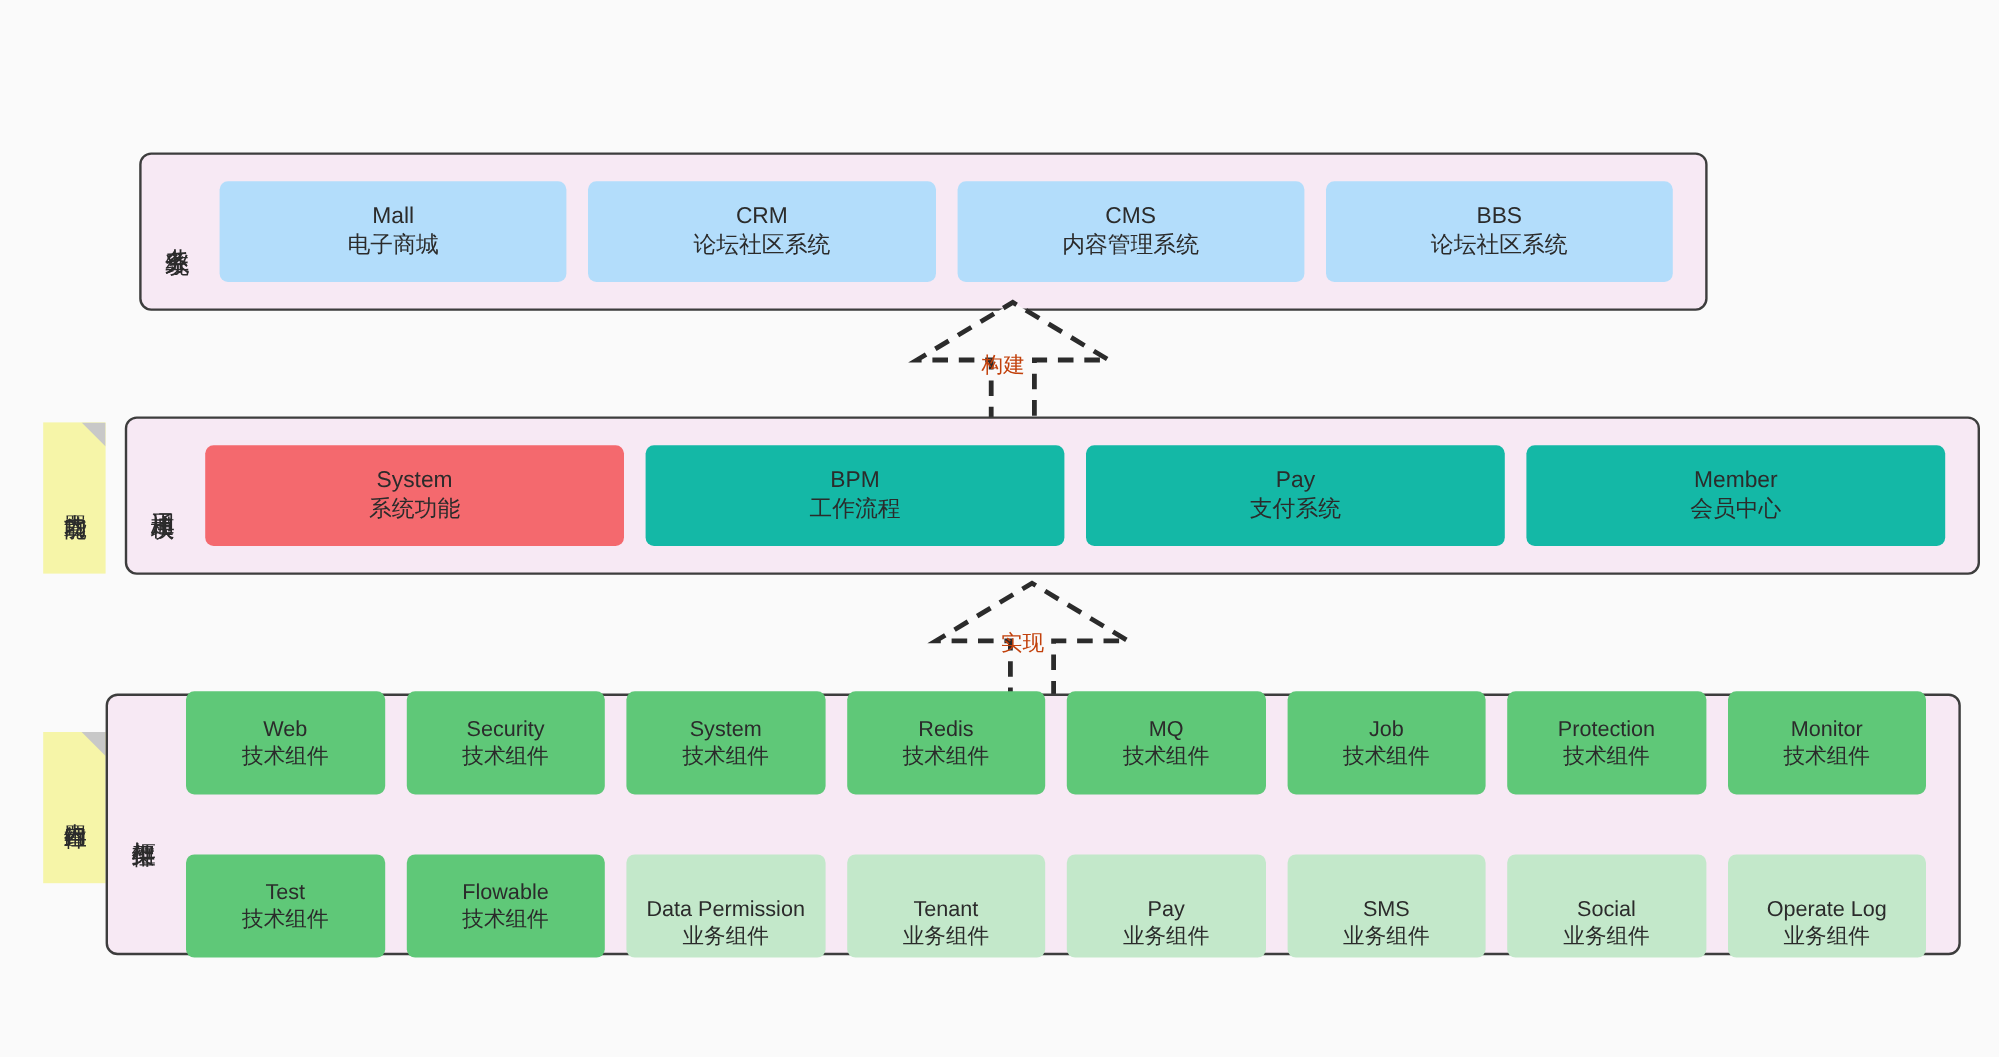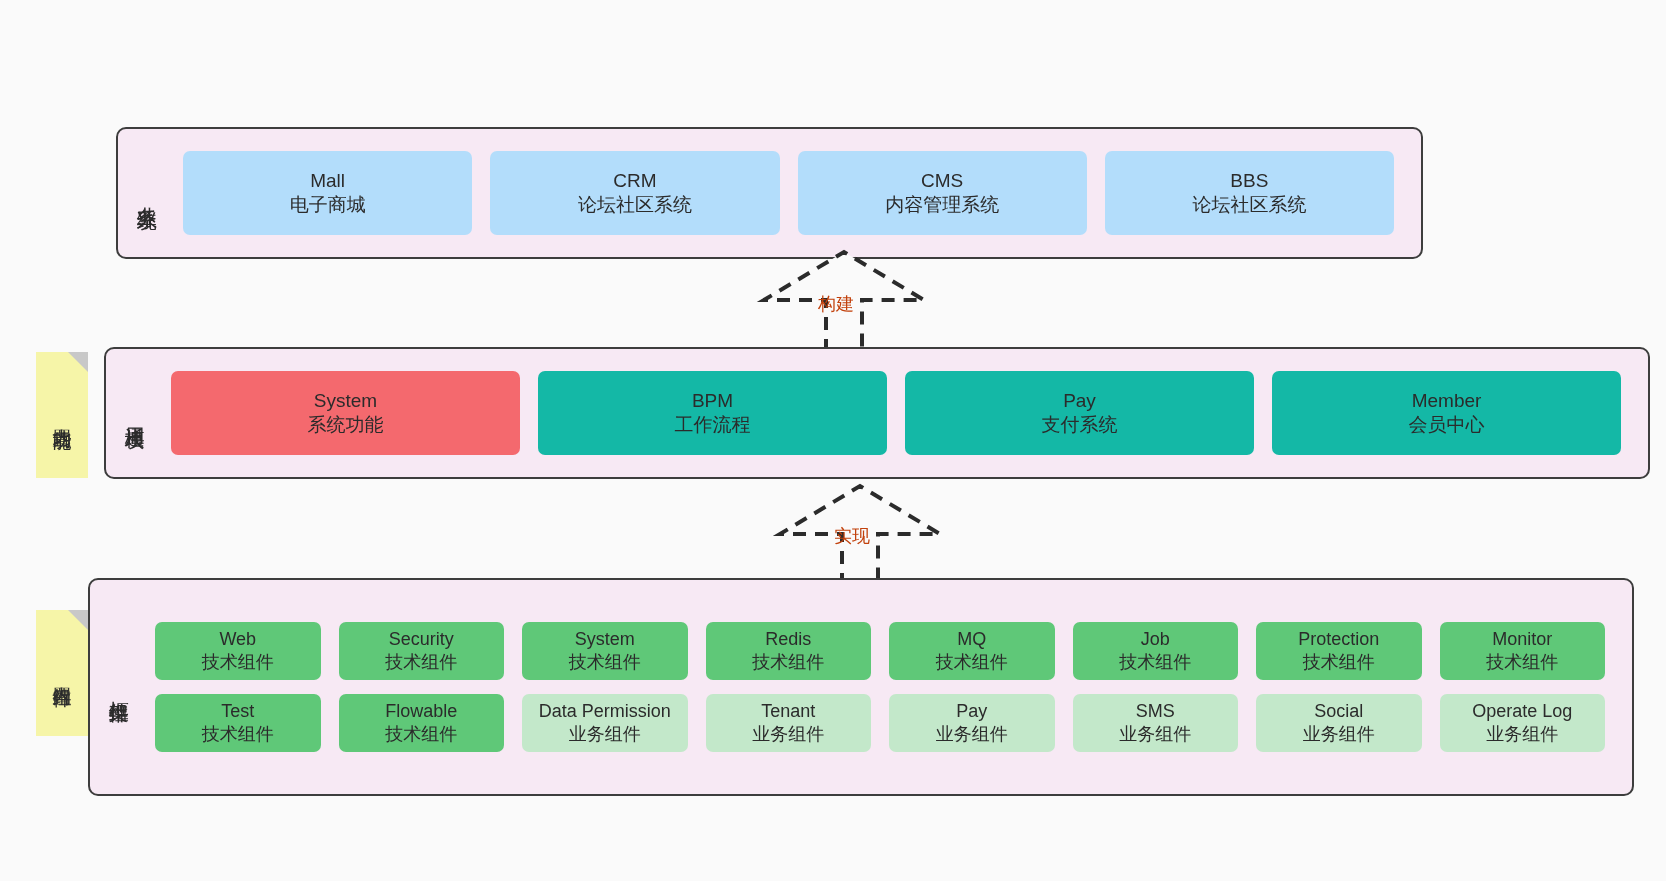--- a/index.html
+++ b/index.html
@@ -111,22 +111,22 @@
     display: flex;
     flex-direction: column;
     justify-content: center;
     padding: 0 18px 0 4px;
     box-sizing: border-box;
     height: 100%;
   }
   #layer-framework .grid-row {
     display: flex;
     flex: 0 0 auto;
-    height: 58px;
-    margin: 7px 0;
+    height: 86px;
+    margin: 25px 0;
   }
   #layer-framework .card.tone-tech { background: #5fc878; }
   #layer-framework .card.tone-biz  { background: #c3e8ca; justify-content: flex-end; }
   #layer-framework .card { font-size: 18px; }
 
   
   .sticky {
     position: absolute;
     width: 52px;
     background: #f6f5a8;

